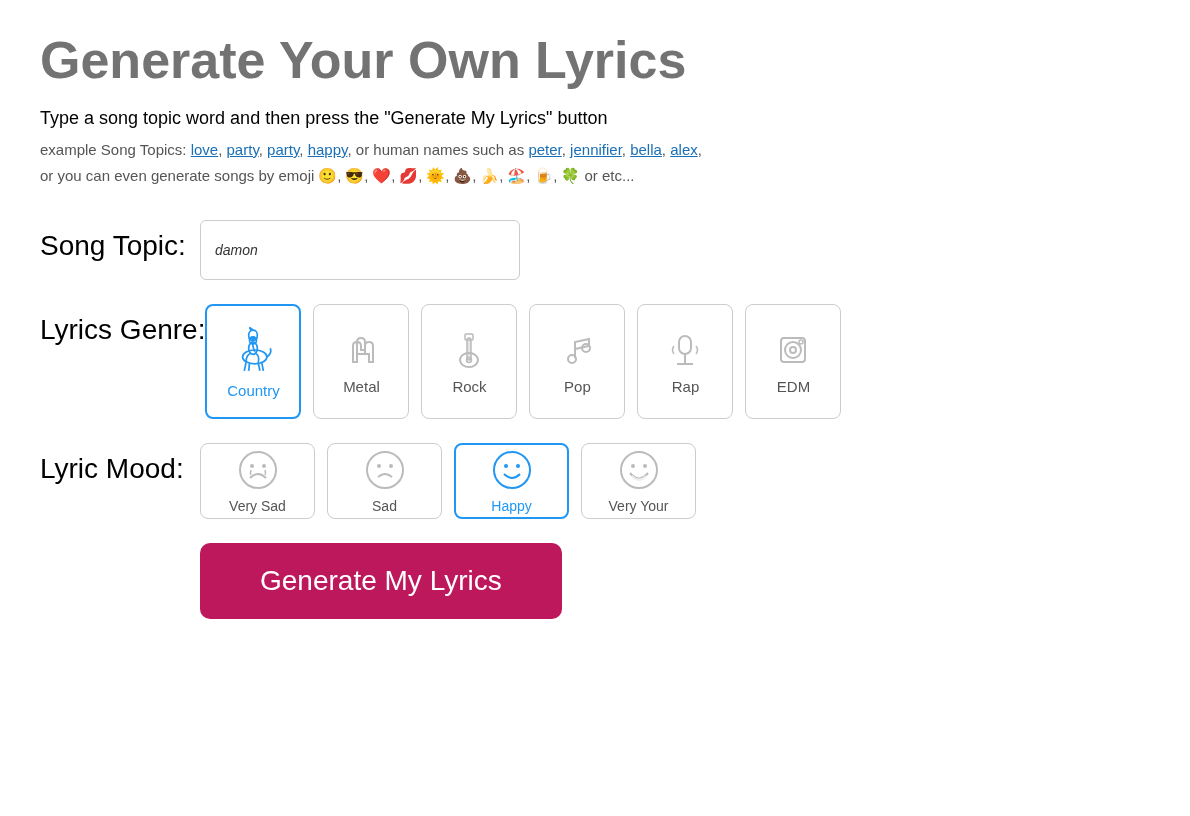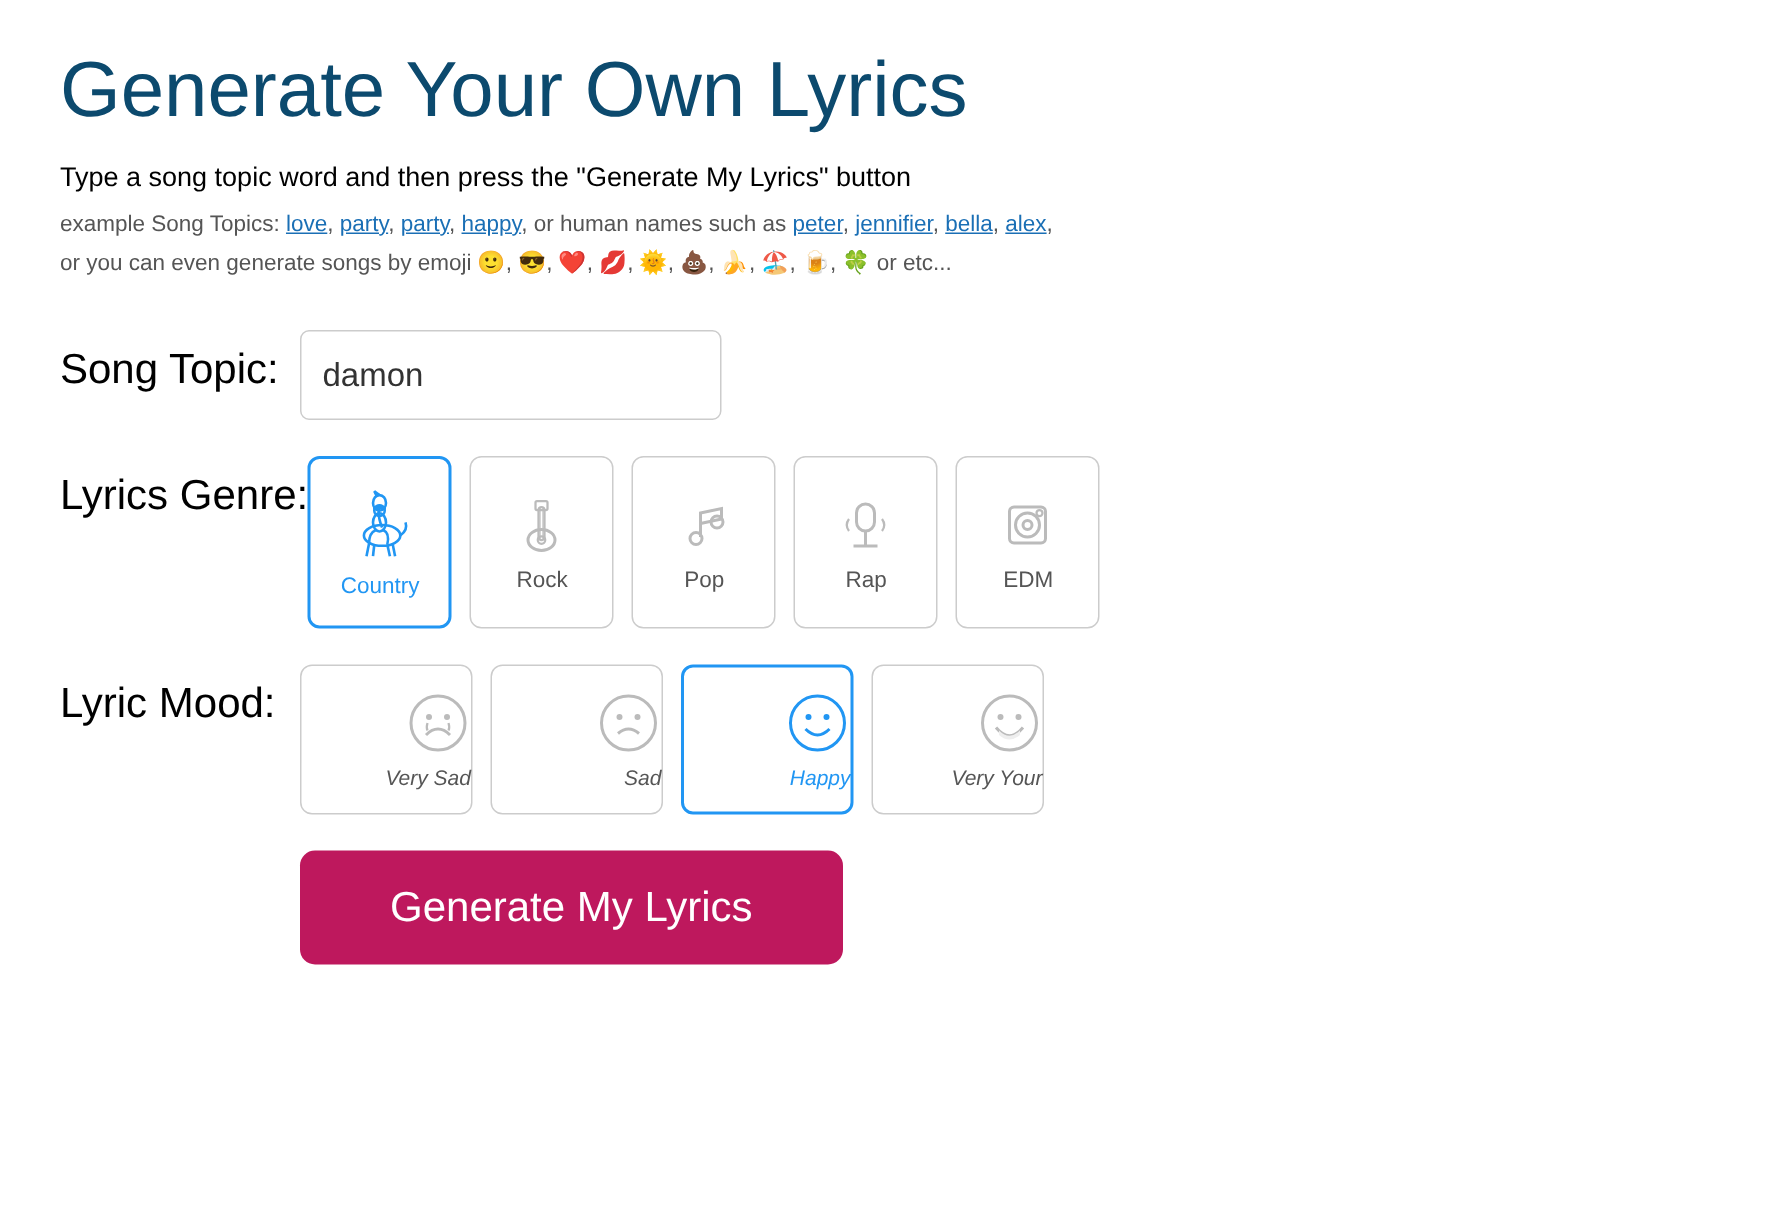--- a/index.html
+++ b/index.html
@@ -5,23 +5,23 @@
     * { box-sizing: border-box; margin: 0; padding: 0; }
     body {
       font-family: -apple-system, BlinkMacSystemFont, "Segoe UI", Arial, sans-serif;
       background: #fff;
       color: #000;
       padding: 30px 40px;
       max-width: 1190px;
     }
     h1 {
       font-size: 52px;
-      font-weight: 400;
+      font-weight: 700;
       margin-bottom: 18px;
-      color: #0c4a6e;
+      color: #737373;
     }
     .subtitle {
       font-size: 18px;
       margin-bottom: 8px;
       color: #000;
     }
     .examples {
       font-size: 15px;
       color: #555;
       margin-bottom: 32px;
@@ -37,28 +37,29 @@
       margin-bottom: 24px;
     }
     .form-label {
       font-size: 28px;
       font-weight: 500;
       min-width: 160px;
       padding-top: 10px;
       color: #000;
     }
     .song-topic-input {
-      width: 281px;
+      width: 320px;
       height: 60px;
-      font-size: 22px;
+      font-size: 14px;
       padding: 8px 14px;
       border: 1.5px solid #ccc;
       border-radius: 6px;
       outline: none;
       color: #333;
+      font-style: italic;
     }
     .genre-grid {
       display: flex;
       gap: 12px;
       flex-wrap: wrap;
     }
     .genre-card {
       width: 96px;
       height: 115px;
       border: 1.5px solid #ccc;
@@ -83,31 +84,30 @@
       color: #2196F3;
       font-weight: 500;
     }
     .mood-grid {
       display: flex;
       gap: 12px;
       flex-wrap: wrap;
     }
     .mood-card {
       width: 115px;
-      height: 100px;
+      height: 76px;
       border: 1.5px solid #ccc;
       border-radius: 8px;
       display: flex;
       flex-direction: column;
-      align-items: flex-end;
+      align-items: center;
       justify-content: center;
       cursor: pointer;
       background: #fff;
       gap: 6px;
-      font-style: italic;
     }
     .mood-card.selected {
       border: 2.5px solid #2196F3;
       color: #2196F3;
     }
     .mood-card .label {
       font-size: 14px;
       color: #555;
     }
     .mood-card.selected .label {
@@ -203,20 +203,29 @@
 
         <path d="M26 17 Q30 13 34 17" fill="none"></path>
         <line x1="25" y1="17" x2="35" y2="17"></line>
 
         <path d="M27 34 Q22 36 22 44" fill="none"></path>
         <path d="M33 34 Q38 36 36 45" fill="none"></path>
       </svg>
       <span class="label">Country</span>
     </div>
 
+    <div class="genre-card">
+      <svg class="genre-icon-svg" viewBox="0 0 44 44">
+
+        <path d="M14 34 L14 18 Q14 14 18 14 Q22 14 22 18 L22 22 L26 22 L26 18 Q26 14 30 14 Q34 14 34 18 L34 34 L30 34 L30 26 L18 26 L18 34 Z" stroke="#bbb" fill="none" stroke-width="2"></path>
+
+        <path d="M18 26 L18 14 Q18 10 22 10 Q26 10 26 14 L26 26" stroke="#bbb" fill="none" stroke-width="2"></path>
+      </svg>
+      <span class="label">Metal</span>
+    </div>
 
     <div class="genre-card">
       <svg class="genre-icon-svg" viewBox="0 0 44 44">
 
         <ellipse cx="22" cy="32" rx="9" ry="7" stroke="#bbb" fill="none" stroke-width="2"></ellipse>
 
         <rect x="20" y="10" width="4" height="22" rx="2" stroke="#bbb" fill="none" stroke-width="1.5"></rect>
 
         <rect x="18" y="6" width="8" height="6" rx="1" stroke="#bbb" fill="none" stroke-width="1.5"></rect>
 

